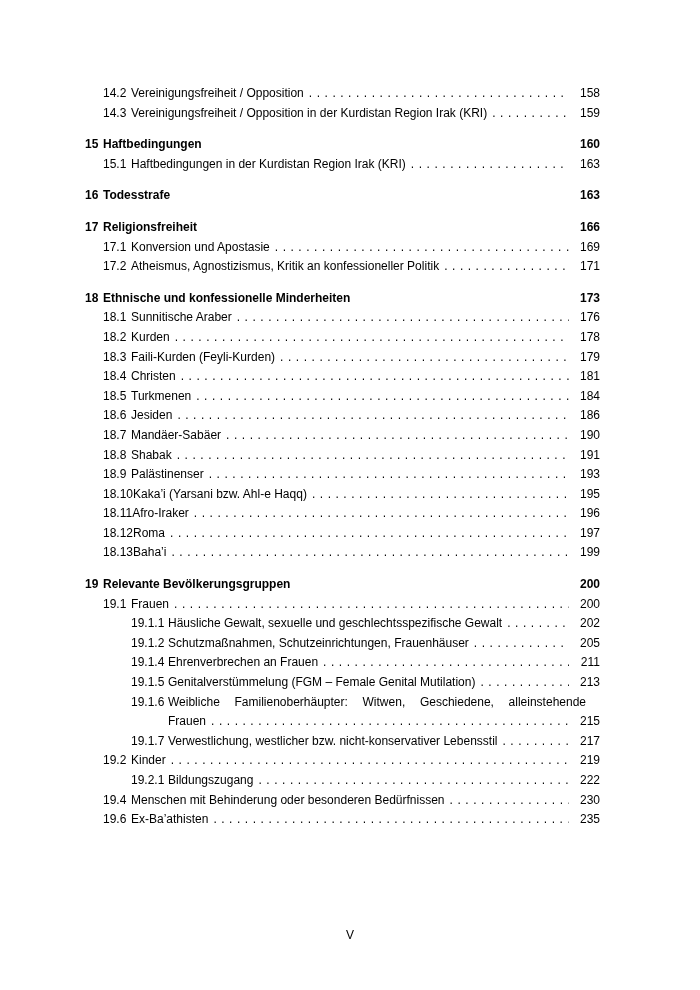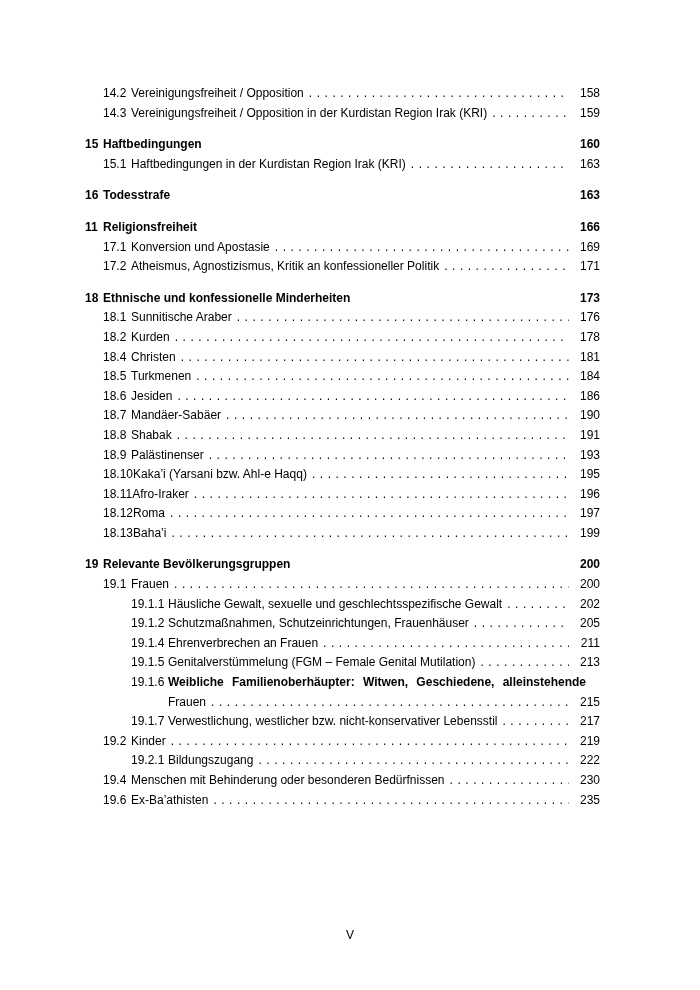--- a/index.html
+++ b/index.html
@@ -23,21 +23,20 @@
   .chapter .num { min-width: 18px; }
   .section .num { min-width: 28px; }
   .subsection .num { min-width: 37px; }
   .numpad { flex: 0 0 37px; }
 
   .title { flex: 0 0 auto; white-space: nowrap; }
   .title.just {
     flex: 1 1 auto; white-space: normal;
     text-align: justify; text-align-last: justify;
     padding-right: 14px;
-    font-weight: bold;
   }
 
   .dots {
     flex: 1 1 0; min-width: 0; overflow: hidden;
     white-space: nowrap; text-align: right; margin: 0 9px 0 5px;
   }
   .dots::after {
     letter-spacing: 0.6px;
     content: ". . . . . . . . . . . . . . . . . . . . . . . . . . . . . . . . . . . . . . . . . . . . . . . . . . . . . . . . . . . . . . . . . . . . . . . . . . . . . .";
   }
@@ -87,21 +86,21 @@
       <div class="toc-entry chapter">
         <div class="toc-row">
           <span class="num">16</span>
           <span class="title">Todesstrafe</span>
           <span class="spacer"></span>
           <span class="pg">163</span>
         </div>
       </div>
       <div class="toc-entry chapter">
         <div class="toc-row">
-          <span class="num">11</span>
+          <span class="num">17</span>
           <span class="title">Religionsfreiheit</span>
           <span class="spacer"></span>
           <span class="pg">166</span>
         </div>
       </div>
       <div class="toc-entry section">
         <div class="toc-row">
           <span class="num">17.1</span>
           <span class="title">Konversion und Apostasie</span>
           <span class="dots"></span>
@@ -131,20 +130,28 @@
           <span class="dots"></span>
           <span class="pg">176</span>
         </div>
       </div>
       <div class="toc-entry section">
         <div class="toc-row">
           <span class="num">18.2</span>
           <span class="title">Kurden</span>
           <span class="dots"></span>
           <span class="pg">178</span>
+        </div>
+      </div>
+      <div class="toc-entry section">
+        <div class="toc-row">
+          <span class="num">18.3</span>
+          <span class="title">Faili-Kurden (Feyli-Kurden)</span>
+          <span class="dots"></span>
+          <span class="pg">179</span>
         </div>
       </div>
       <div class="toc-entry section">
         <div class="toc-row">
           <span class="num">18.4</span>
           <span class="title">Christen</span>
           <span class="dots"></span>
           <span class="pg">181</span>
         </div>
       </div>

